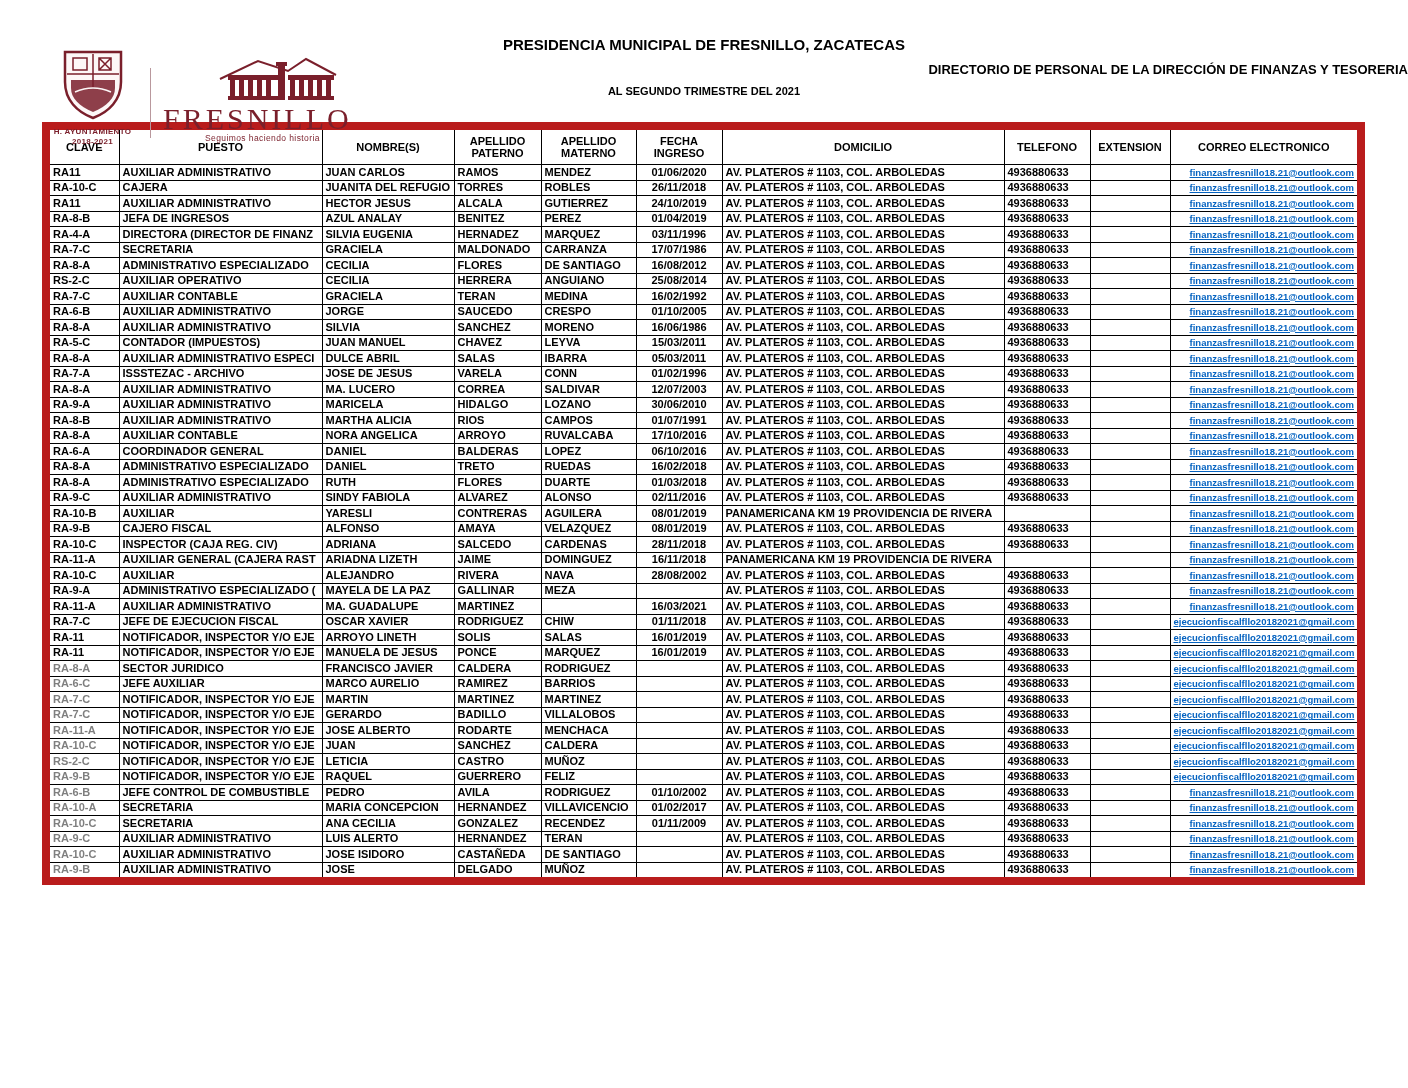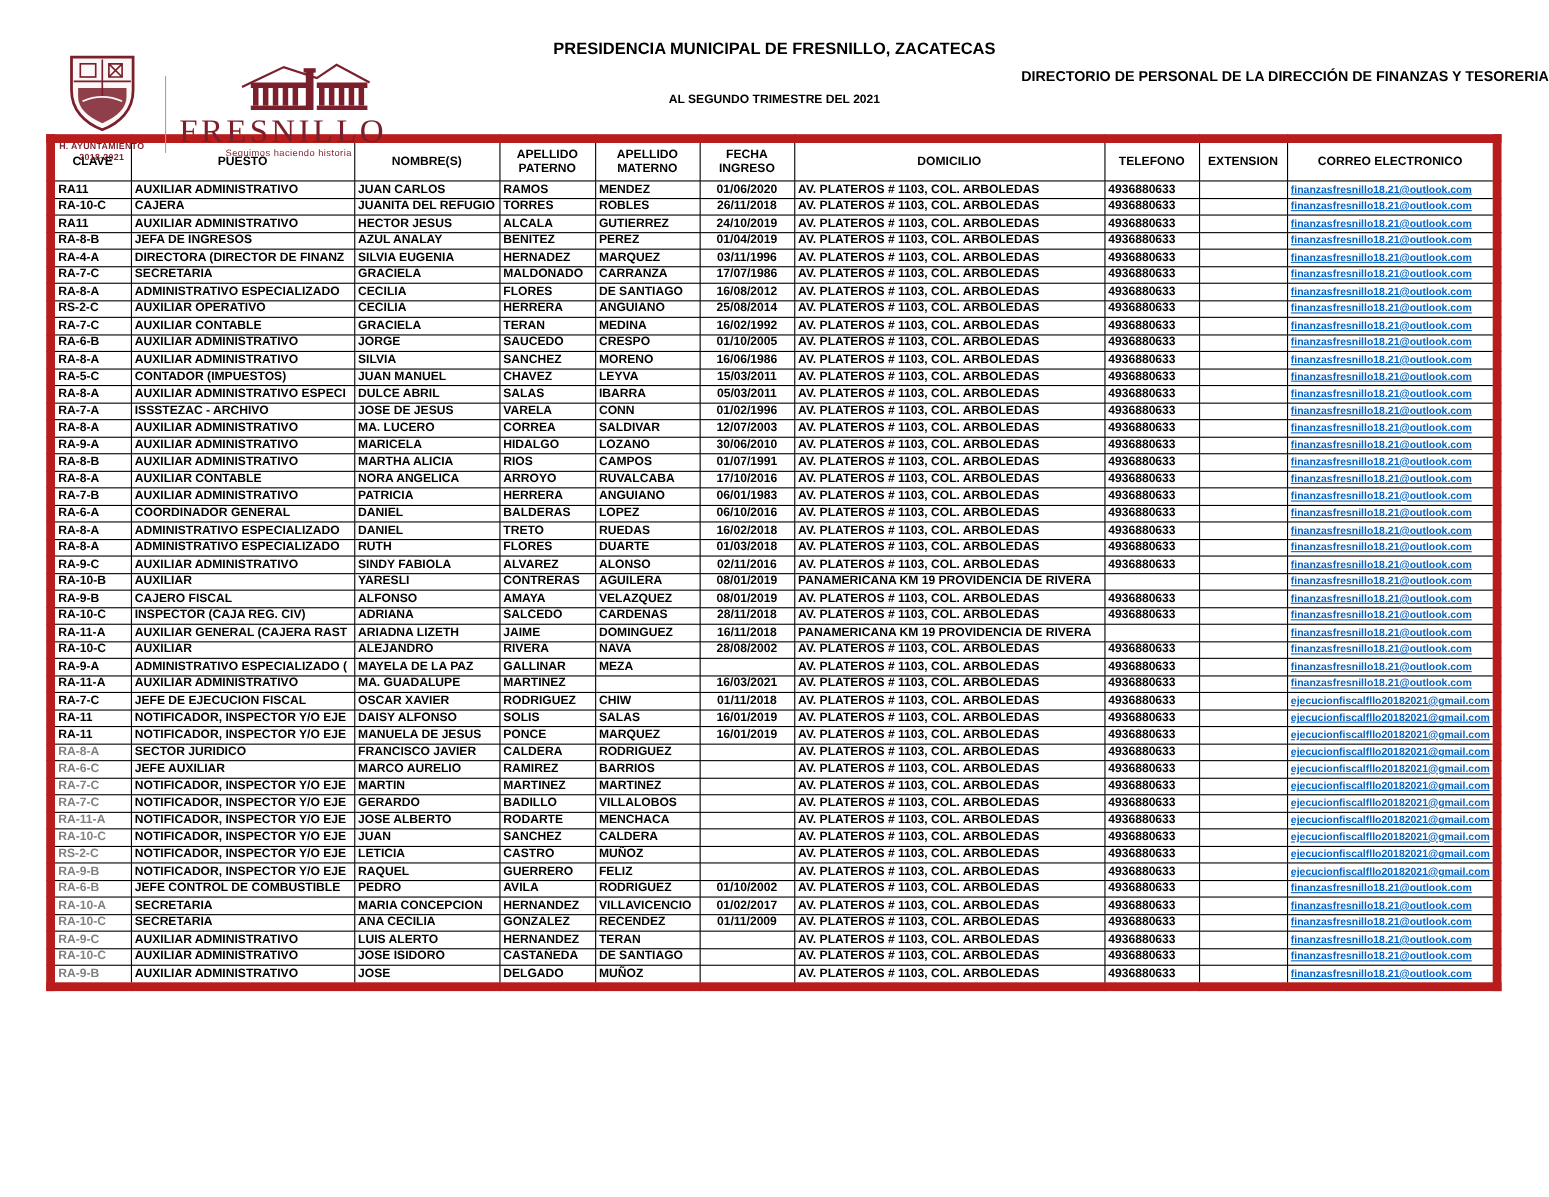--- a/index.html
+++ b/index.html
@@ -47,21 +47,21 @@
     border:1.5px solid #000;
     font-size:11px;font-weight:bold;
     height:14.5px;line-height:13px;
     padding:0 3px;
     white-space:nowrap;overflow:hidden;
     vertical-align:middle;
   }
   td.al-center{text-align:center;}
   td.clave-gray{color:var(--gray);}
   a.email-link{color:var(--link);font-size:9.5px;text-decoration:underline;font-weight:bold;}
-  td.correo-cell{text-align:left;}
+  td.correo-cell{text-align:right;}
 </style>
 </head>
 <body>
 
 <div class="page-header">
   <div class="logo-block">
     <div class="shield-wrap">
       <svg width="72" height="74" viewBox="0 0 72 74">
         <path d="M8 4 h56 v30 c0 18 -12 30 -28 36 C20 64 8 52 8 34 Z" fill="#fdf7f7" stroke="#7a1f2b" stroke-width="2.5"></path>
         <line x1="36" y1="6" x2="36" y2="40" stroke="#7a1f2b" stroke-width="1.5"></line>
@@ -346,32 +346,20 @@
         <td>NORA ANGELICA</td>
         <td>ARROYO</td>
         <td>RUVALCABA</td>
         <td class="al-center">17/10/2016</td>
         <td>AV. PLATEROS # 1103,  COL. ARBOLEDAS</td>
         <td>4936880633</td>
         <td></td>
         <td class="correo-cell"><a href="#" class="email-link">finanzasfresnillo18.21@outlook.com</a></td>
       </tr>
       <tr>
-        <td>RA-7-B</td>
-        <td>AUXILIAR ADMINISTRATIVO</td>
-        <td>PATRICIA</td>
-        <td>HERRERA</td>
-        <td>ANGUIANO</td>
-        <td class="al-center">06/01/1983</td>
-        <td>AV. PLATEROS # 1103,  COL. ARBOLEDAS</td>
-        <td>4936880633</td>
-        <td></td>
-        <td class="correo-cell"><a href="#" class="email-link">finanzasfresnillo18.21@outlook.com</a></td>
-      </tr>
-      <tr>
         <td>RA-6-A</td>
         <td>COORDINADOR GENERAL</td>
         <td>DANIEL</td>
         <td>BALDERAS</td>
         <td>LOPEZ</td>
         <td class="al-center">06/10/2016</td>
         <td>AV. PLATEROS # 1103,  COL. ARBOLEDAS</td>
         <td>4936880633</td>
         <td></td>
         <td class="correo-cell"><a href="#" class="email-link">finanzasfresnillo18.21@outlook.com</a></td>
@@ -504,21 +492,21 @@
         <td>CHIW</td>
         <td class="al-center">01/11/2018</td>
         <td>AV. PLATEROS # 1103,  COL. ARBOLEDAS</td>
         <td>4936880633</td>
         <td></td>
         <td class="correo-cell"><a href="#" class="email-link">ejecucionfiscalfllo20182021@gmail.com</a></td>
       </tr>
       <tr>
         <td>RA-11</td>
         <td>NOTIFICADOR, INSPECTOR Y/O EJE</td>
-        <td>DAISY ALFONSO</td>
+        <td>ARROYO LINETH</td>
         <td>SOLIS</td>
         <td>SALAS</td>
         <td class="al-center">16/01/2019</td>
         <td>AV. PLATEROS # 1103,  COL. ARBOLEDAS</td>
         <td>4936880633</td>
         <td></td>
         <td class="correo-cell"><a href="#" class="email-link">ejecucionfiscalfllo20182021@gmail.com</a></td>
       </tr>
       <tr>
         <td>RA-11</td>

